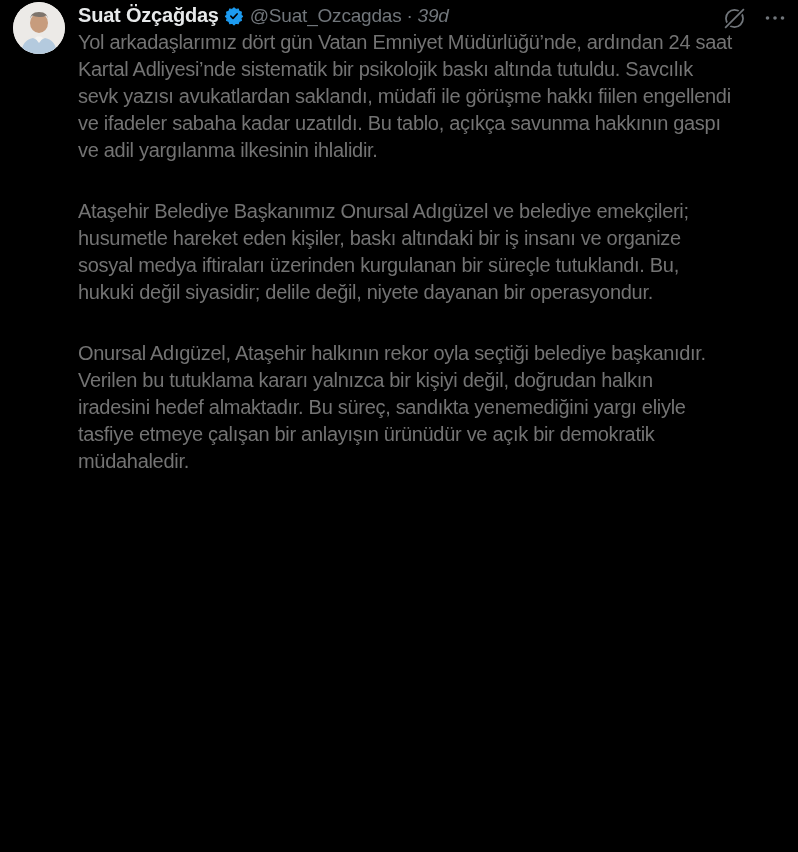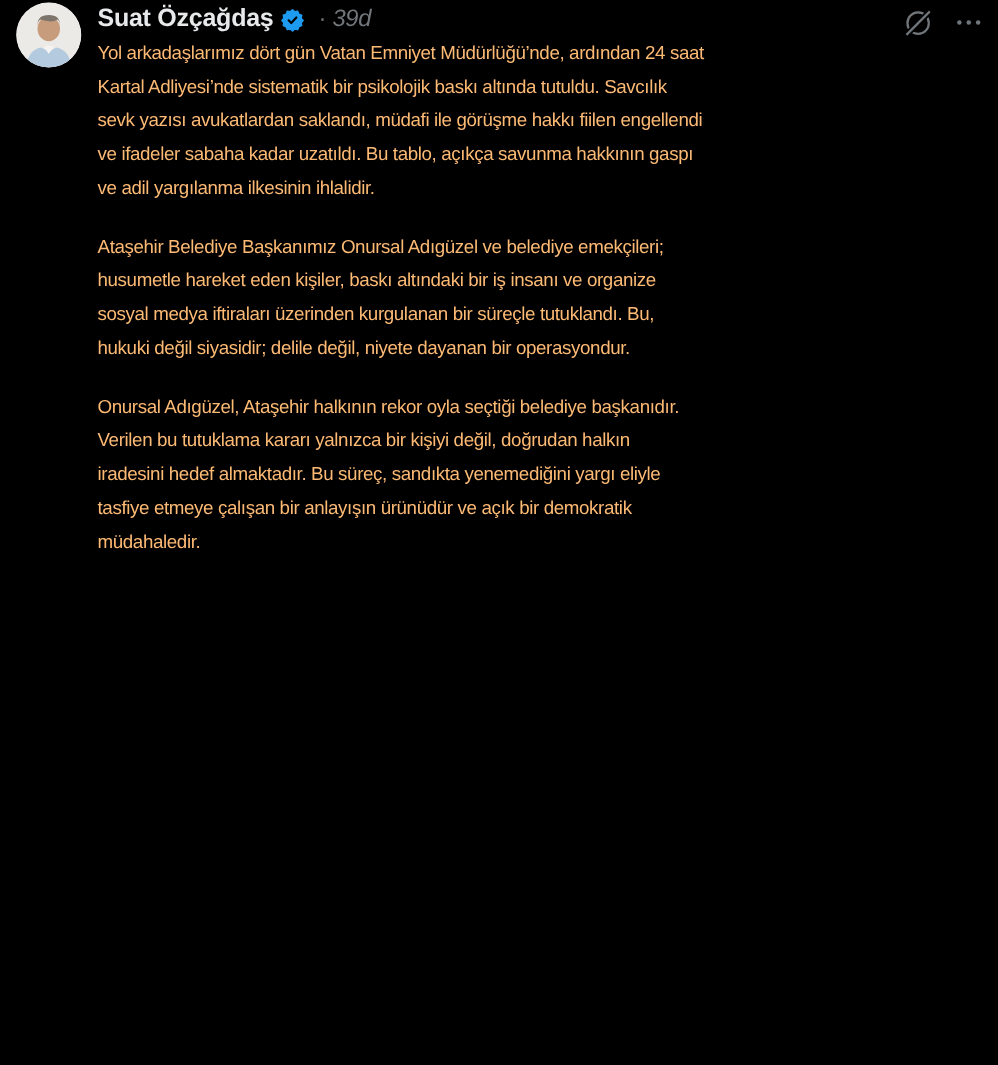--- a/index.html
+++ b/index.html
@@ -70,28 +70,28 @@
     width: 26px; height: 26px;
     display: flex;
     align-items: center;
     justify-content: center;
     cursor: pointer;
     border-radius: 50%;
   }
   .icon-btn svg { display: block; }
   .body-text {
     margin-top: 3px;
-    font-size: 15px;
+    font-size: 20px;
     line-height: 27px;
     letter-spacing: -0.3px;
-    color: #fdba74;
+    color: #737373;
   }
   .paragraph {
     white-space: pre;
-    margin-top: 20px;
+    margin-top: 34px;
   }
   .paragraph:first-child { margin-top: 0; }
 </style>
 </head>
 <body>
 
 <div class="post">
 
   <div class="avatar">
     <svg viewBox="0 0 52 52">
@@ -121,20 +121,21 @@
   </div>
 
   <div class="content">
     <div class="header-row">
       <span class="author-name">Suat Özçağdaş</span>
       <svg class="verified-badge" viewBox="0 0 24 24">
         <path fill="#1d9bf0" stroke="#1d9bf0" stroke-width="1.5" stroke-linejoin="round" d="M12 2.2 l2.1 2 2.9-.6 1 2.8 2.8 1-.6 2.9 2 2.1-2 2.1.6 2.9-2.8 1-1 2.8-2.9-.6-2.1 2-2.1-2-2.9.6-1-2.8-2.8-1 .6-2.9-2-2.1 2-2.1-.6-2.9 2.8-1 1-2.8 2.9.6z"></path>
         <path d="M8.3 12.3 l2.5 2.6 4.9-5.3" fill="none" stroke="#000000" stroke-width="2.1" stroke-linecap="round" stroke-linejoin="round"></path>
       </svg>
       <span class="handle-group">
+        <span class="handle">@Suat_Ozcagdas</span>
         <span class="sep">·</span>
         <span class="timestamp">39d</span>
       </span>
     </div>
 
     <div class="body-text">
       <div class="paragraph">Yol arkadaşlarımız dört gün Vatan Emniyet Müdürlüğü’nde, ardından 24 saat
 Kartal Adliyesi’nde sistematik bir psikolojik baskı altında tutuldu. Savcılık
 sevk yazısı avukatlardan saklandı, müdafi ile görüşme hakkı fiilen engellendi
 ve ifadeler sabaha kadar uzatıldı. Bu tablo, açıkça savunma hakkının gaspı

